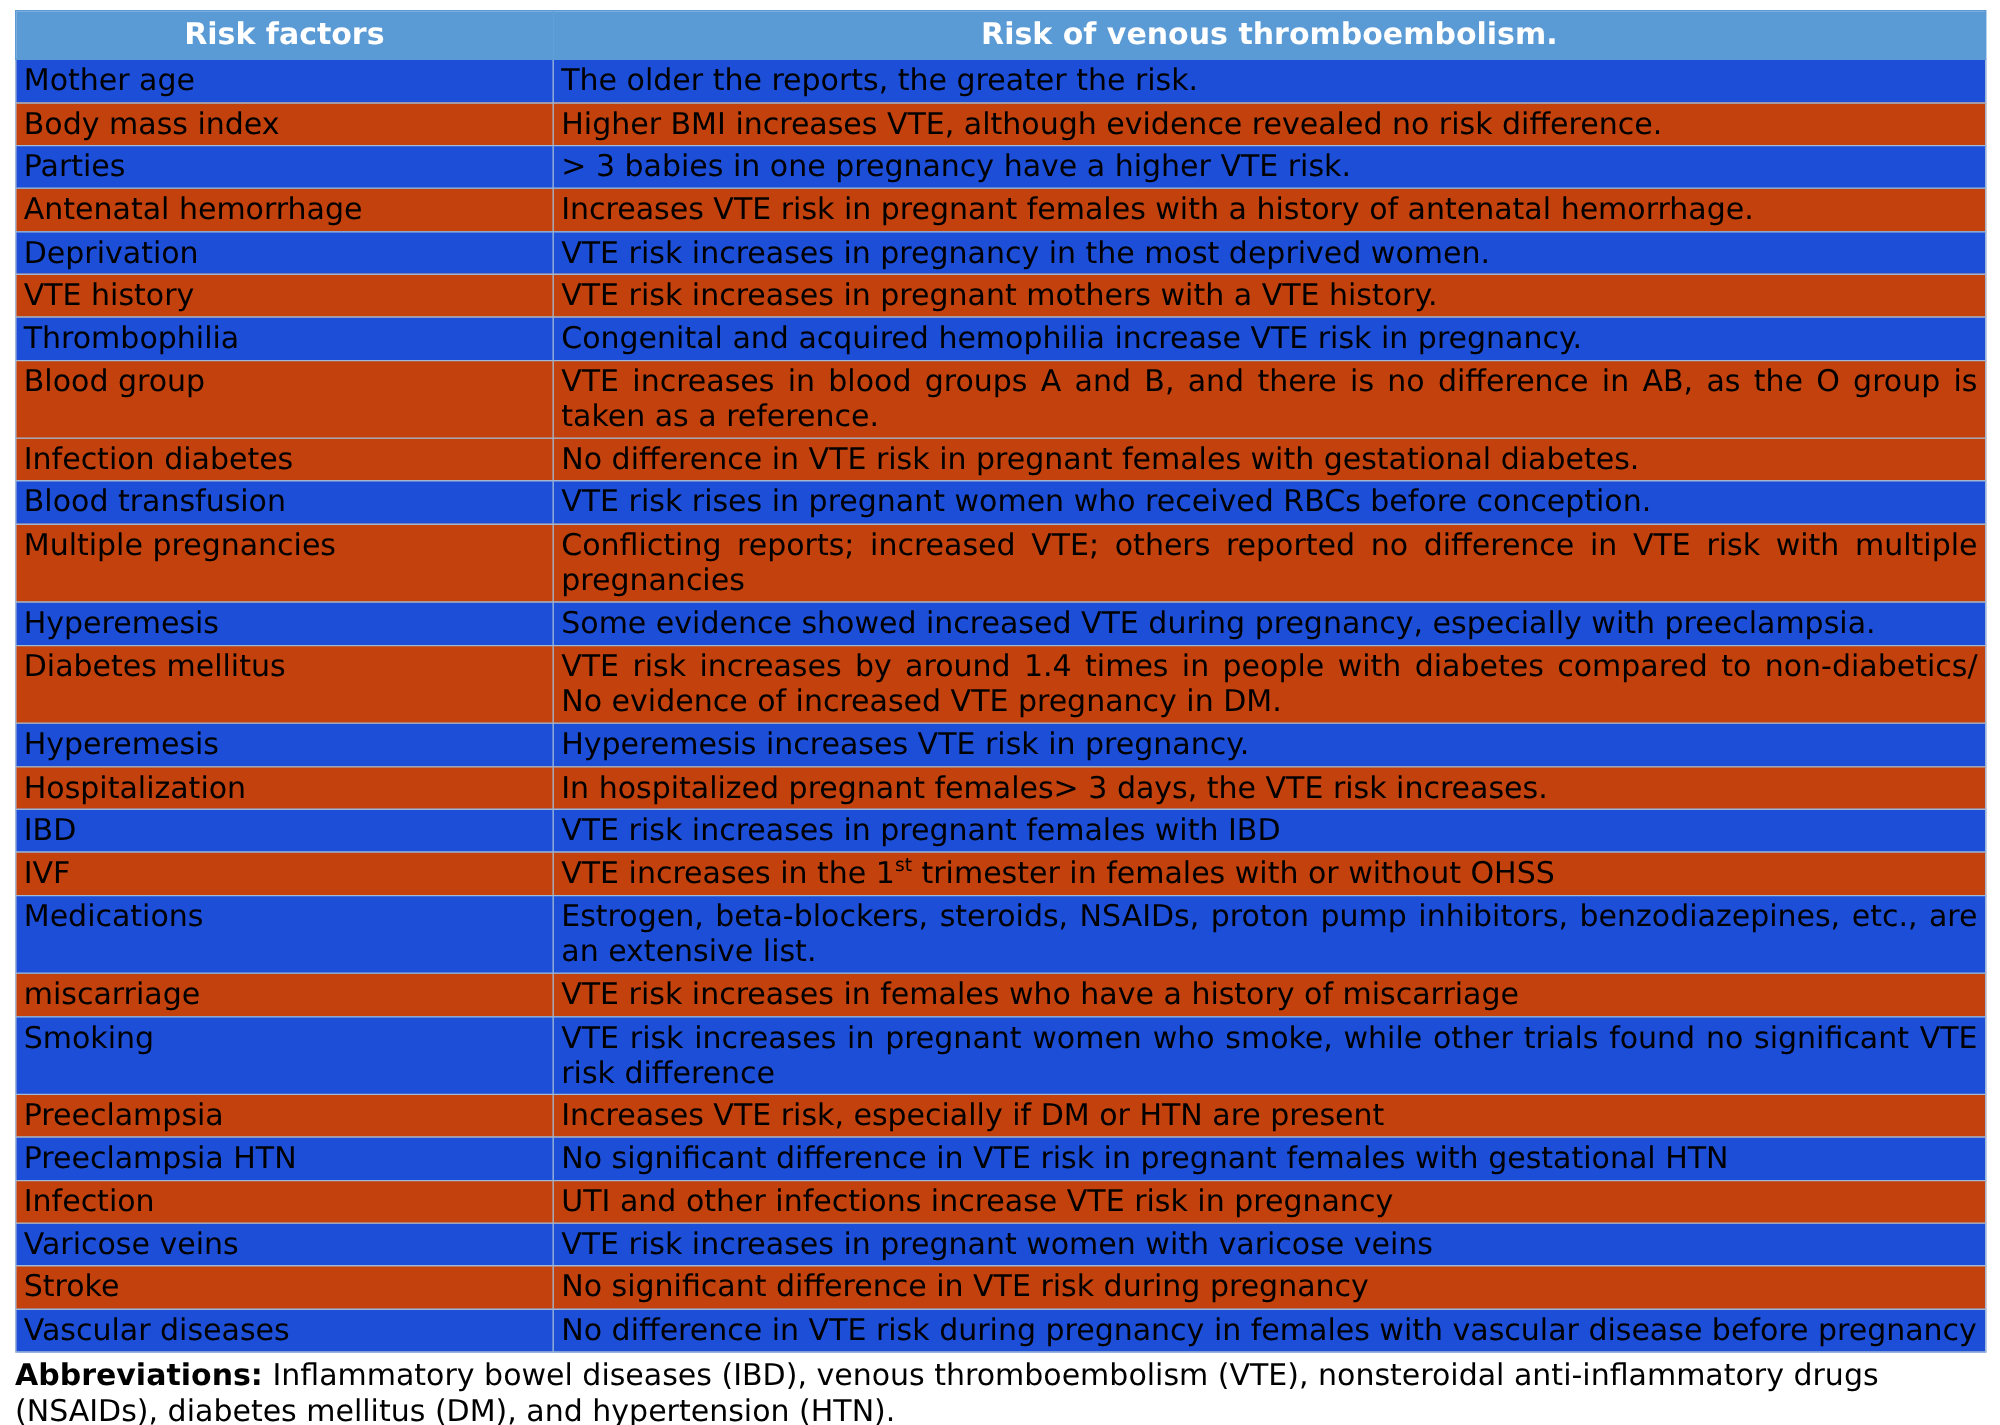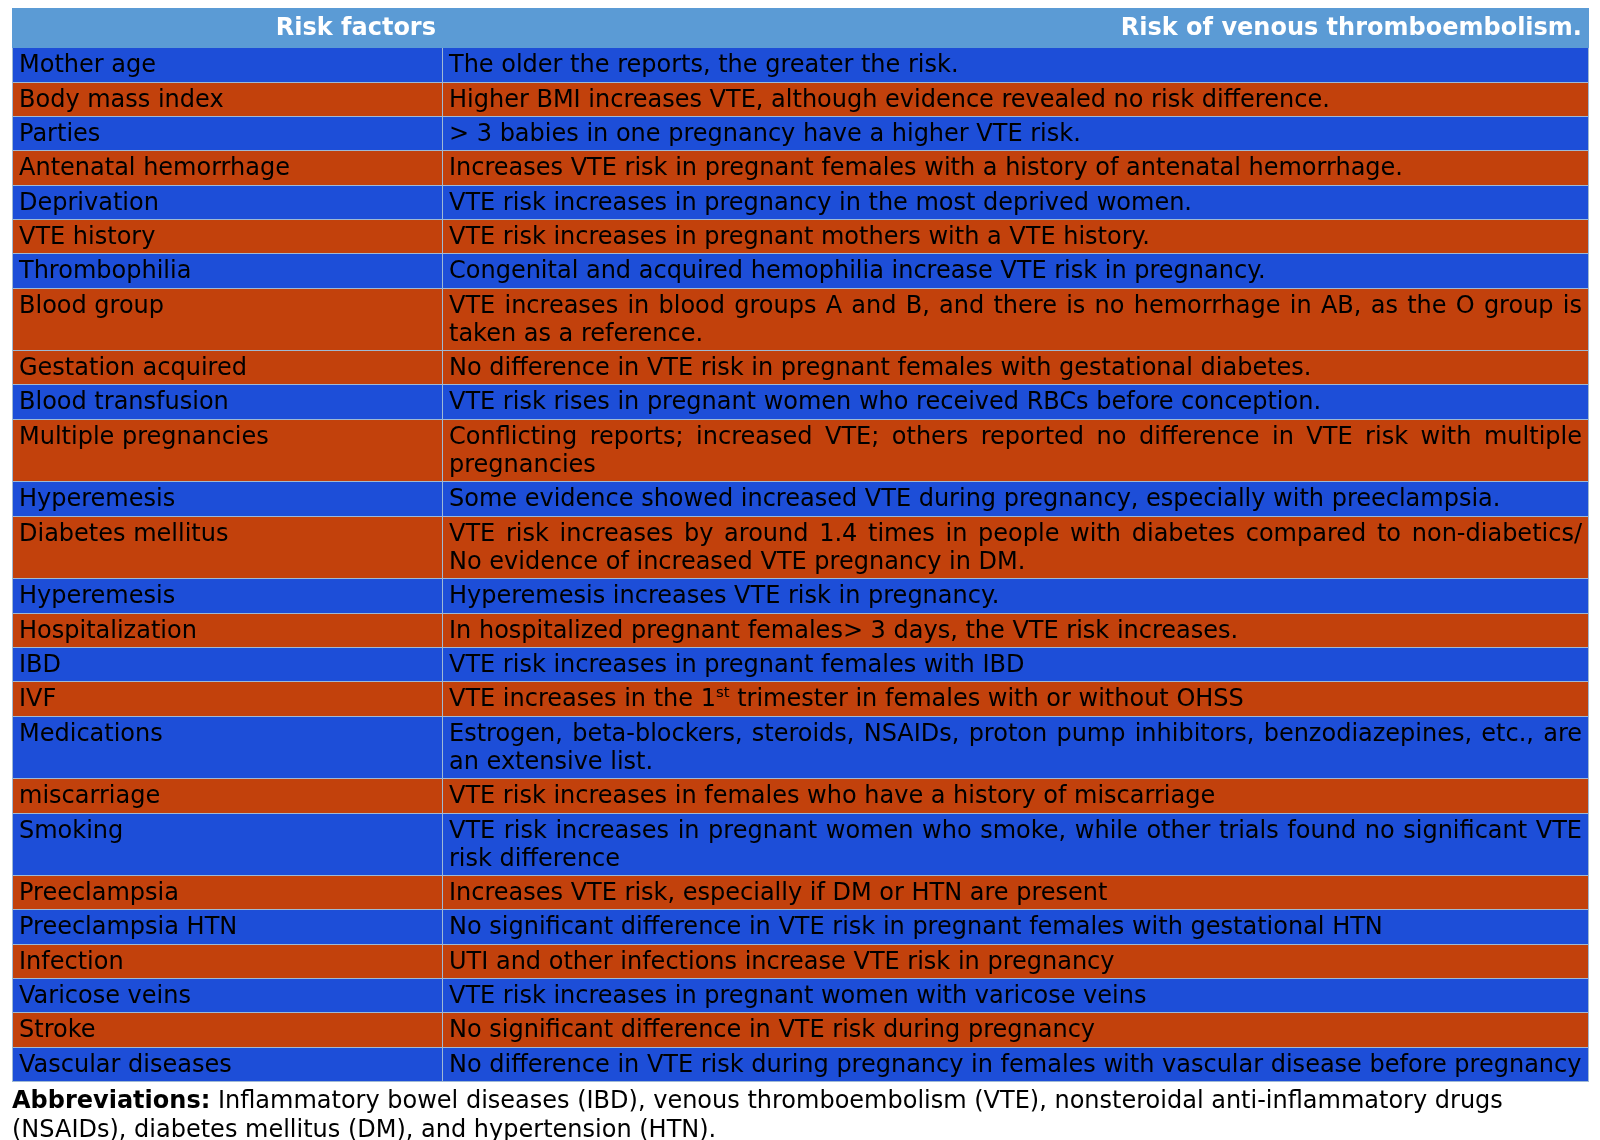--- a/index.html
+++ b/index.html
@@ -30,21 +30,21 @@
     border: 1px solid #9fb9d4;
     vertical-align: top;
     padding: 2px 6px 3px 6px;
     font-size: 24px;
     line-height: 1.18;
   }
   table.risk-table thead th {
     background: #5b9bd5;
     color: #ffffff;
     font-weight: bold;
-    text-align: right;
+    text-align: center;
     border: 1px solid #5b9bd5;
     padding: 4px 6px 6px 6px;
   }
   table.risk-table tbody tr td {
     background: #1d4ed8;
   }
   table.risk-table tbody tr.alt td {
     background: #c2410c;
   }
   td.risk-cell {
@@ -101,24 +101,24 @@
         <tr class="alt">
           <td>VTE history</td>
           <td class="risk-cell">VTE risk increases in pregnant mothers with a VTE history.</td>
         </tr>
         <tr>
           <td>Thrombophilia</td>
           <td class="risk-cell">Congenital and acquired hemophilia increase VTE risk in pregnancy.</td>
         </tr>
         <tr class="alt">
           <td>Blood group</td>
-          <td class="risk-cell">VTE increases in blood groups A and B, and there is no hemorrhage in AB, as the O group is taken as a reference.</td>
+          <td class="risk-cell">VTE increases in blood groups A and B, and there is no difference in AB, as the O group is taken as a reference.</td>
         </tr>
         <tr class="alt">
-          <td>Gestation acquired</td>
+          <td>Infection diabetes</td>
           <td class="risk-cell">No difference in VTE risk in pregnant females with gestational diabetes.</td>
         </tr>
         <tr>
           <td>Blood transfusion</td>
           <td class="risk-cell">VTE risk rises in pregnant women who received RBCs before conception.</td>
         </tr>
         <tr class="alt">
           <td>Multiple pregnancies</td>
           <td class="risk-cell">Conflicting reports; increased VTE; others reported no difference in VTE risk with multiple pregnancies</td>
         </tr>

